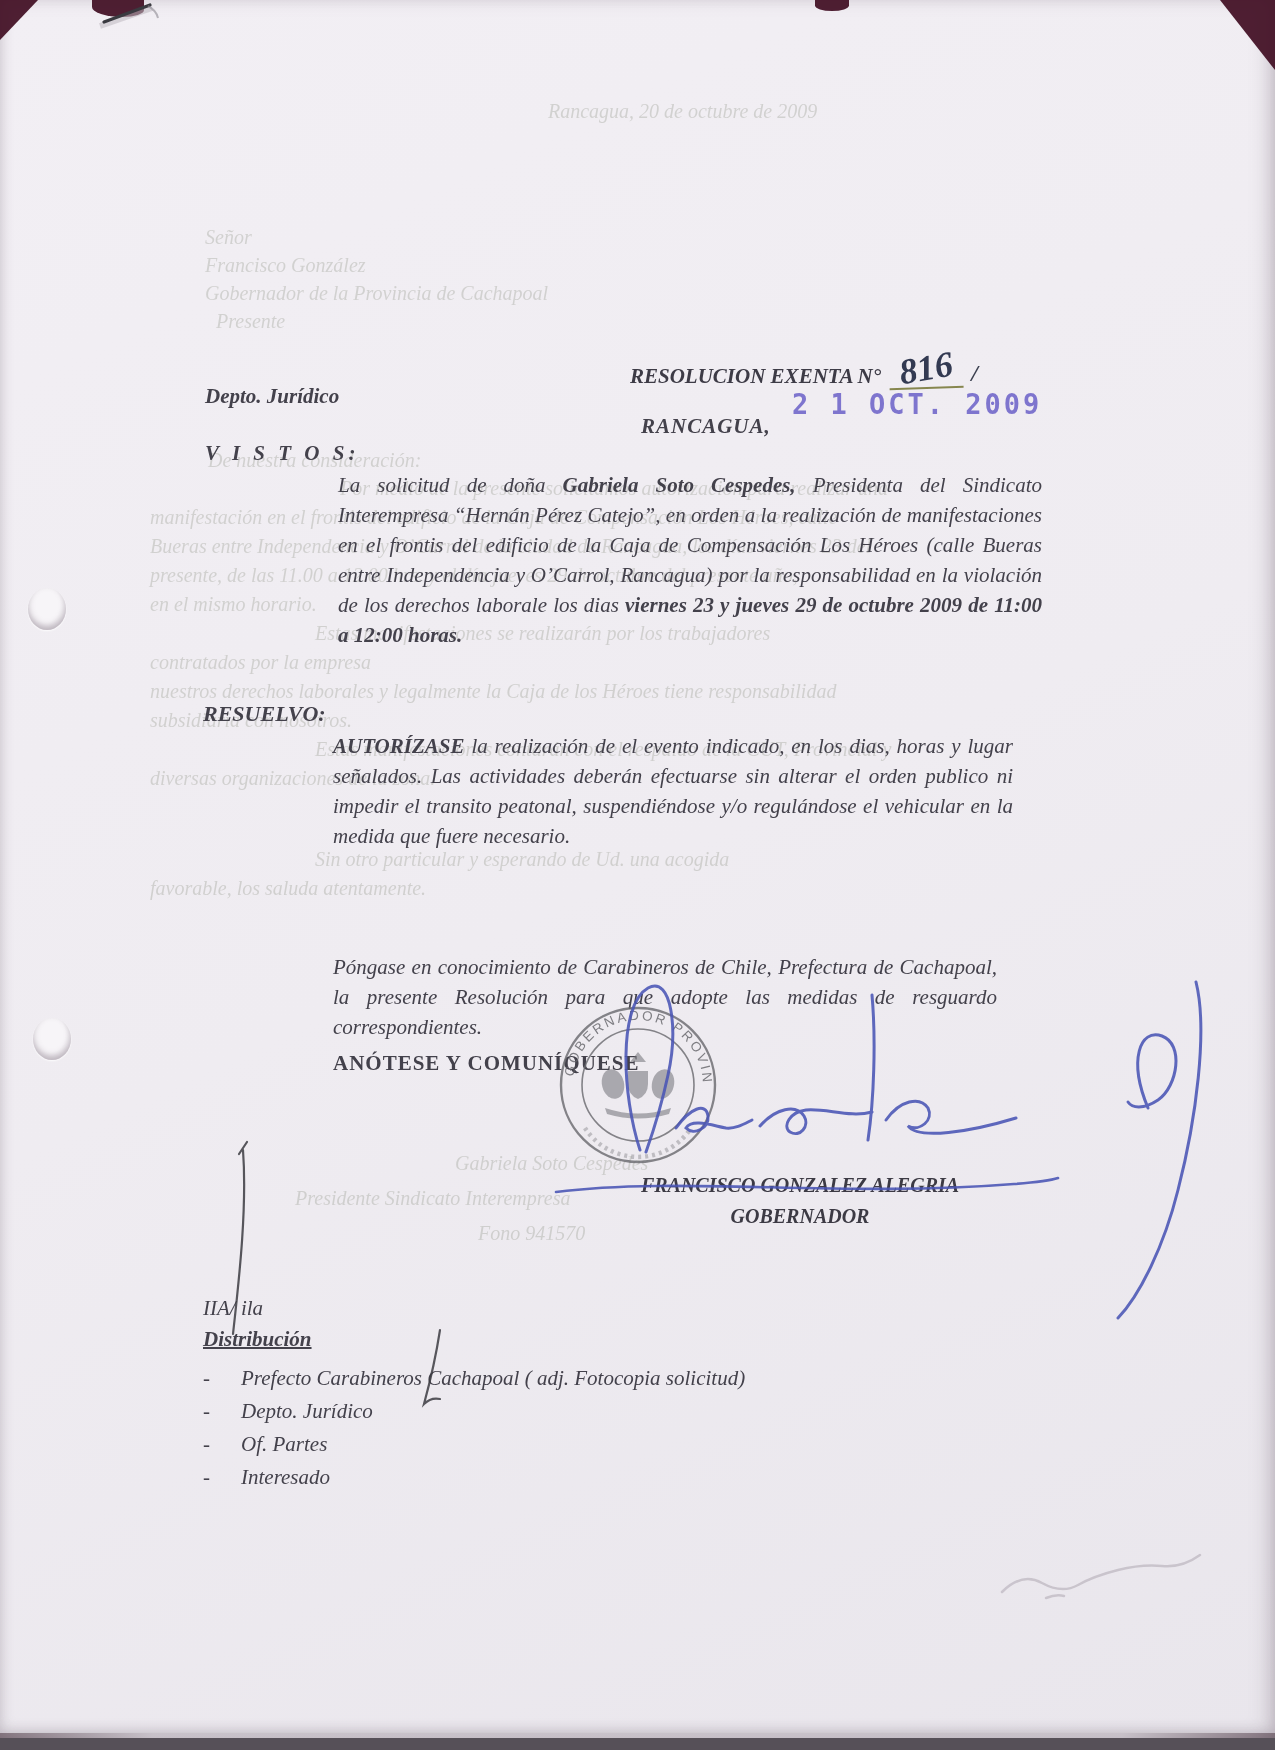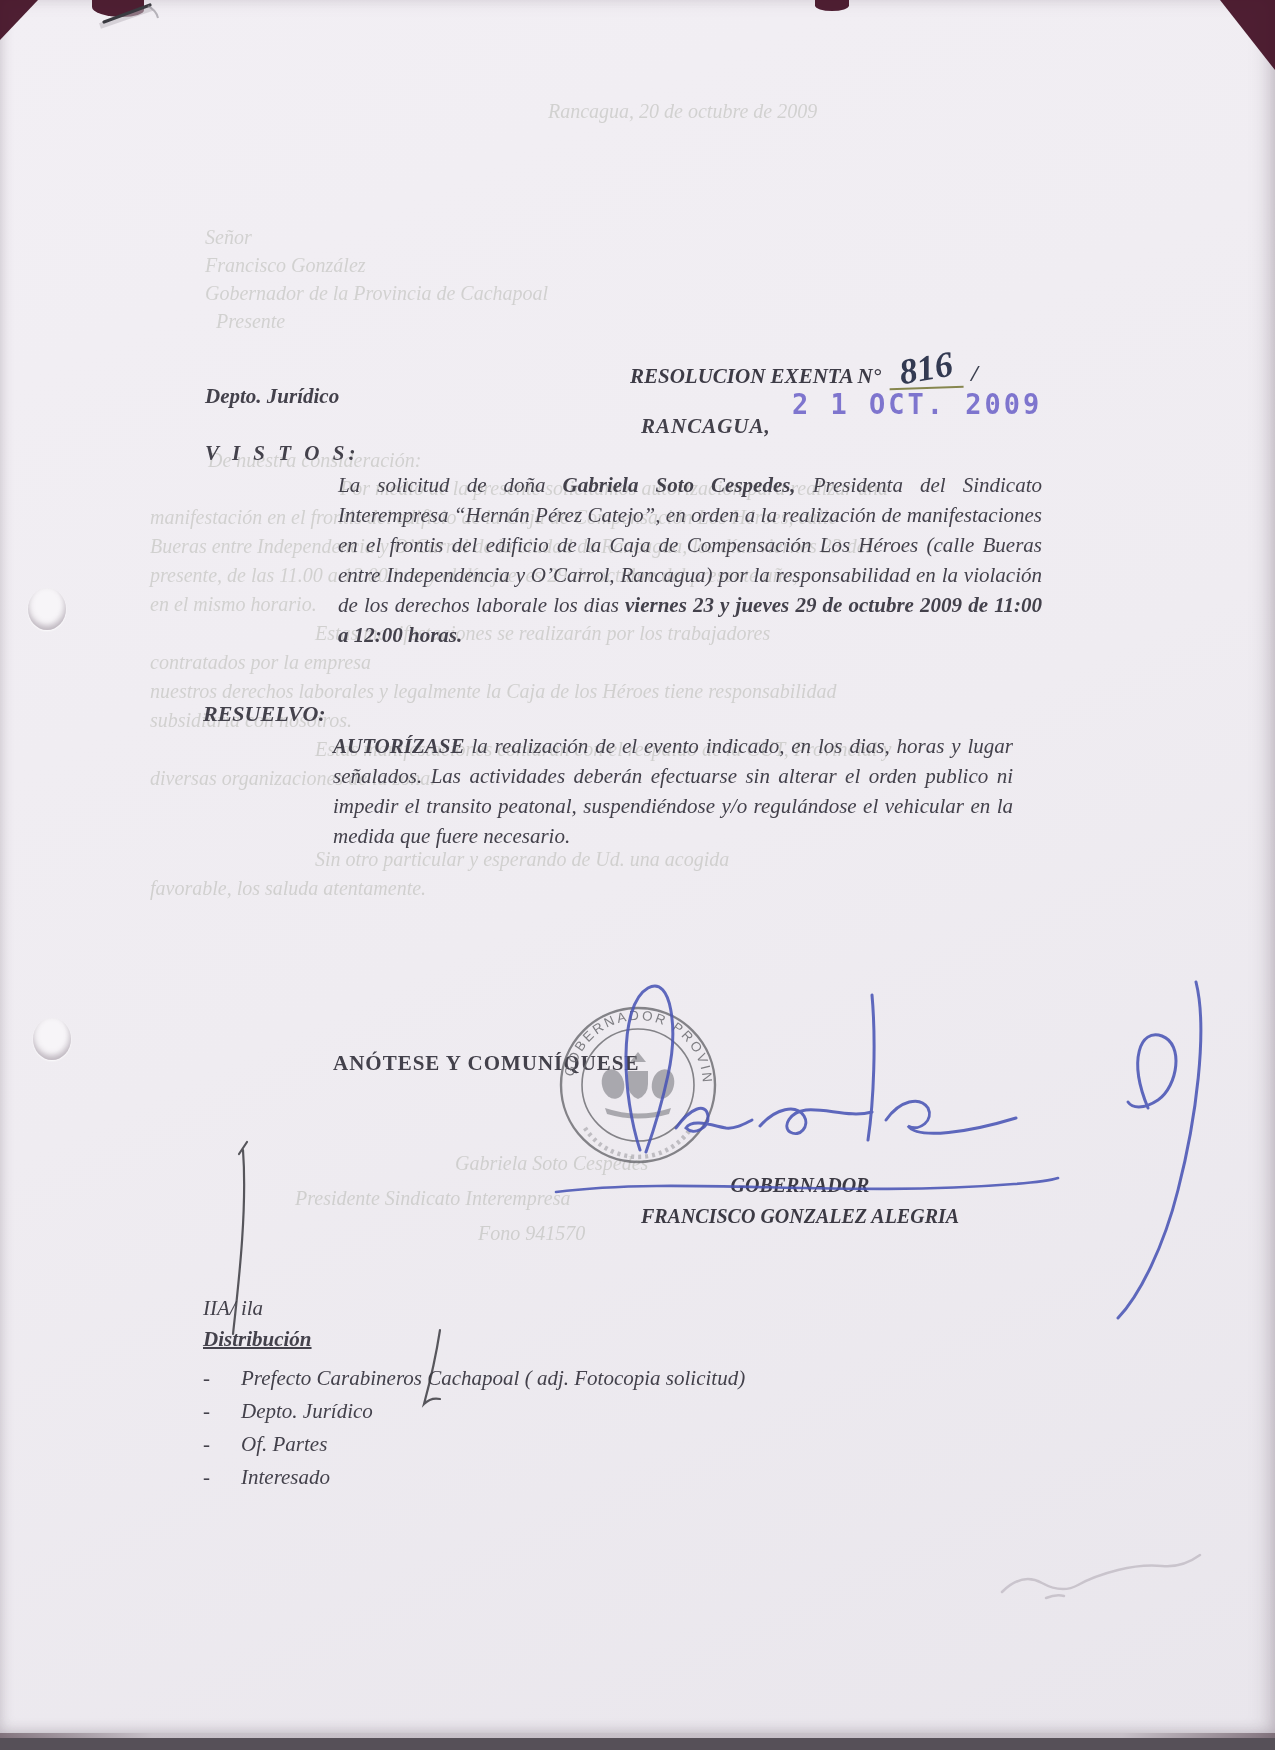--- a/index.html
+++ b/index.html
@@ -112,26 +112,27 @@
 
   <div class="abs vistos-h">V I S T O S:</div>
 
   <div class="abs p p1"><span>La solicitud de doña  </span><span class="b">Gabriela Soto Cespedes,</span><span> Presidenta del Sindicato Interempresa “Hernán Pérez Catejo”,  en orden a la realización de manifestaciones en el frontis del edificio de la Caja de Compensación Los Héroes (calle Bueras entre Independencia y O’Carrol, Rancagua) por la responsabilidad en la violación de los derechos laborale los dias  </span><span class="b">viernes 23 y jueves 29 de octubre 2009 de 11:00 a 12:00 horas.</span></div>
 
 
   <div class="abs resuelvo-h">RESUELVO:</div>
 
   <div class="abs p p2"><span class="b">AUTORÍZASE</span><span> la realización de el  evento  indicado, en los dias, horas y lugar señalados. Las actividades deberán efectuarse sin alterar el orden publico ni impedir el transito peatonal, suspendiéndose y/o regulándose el vehicular en la medida que fuere necesario.</span></div>
 
+  <div class="abs p p3">Póngase  en conocimiento  de  Carabineros de Chile,  Prefectura de  Cachapoal,  la presente  Resolución  para que  adopte las medidas de resguardo correspondientes.</div>
 
   <div class="abs anotese">ANÓTESE  Y  COMUNÍQUESE</div>
 
   <div class="abs sig-block">
+    <div>FRANCISCO GONZALEZ ALEGRIA</div>
     <div>GOBERNADOR</div>
-    <div>FRANCISCO GONZALEZ ALEGRIA</div>
   </div>
 
   <div class="abs initials">IIA/ ila</div>
   <div class="abs dist-h">Distribución</div>
   <div class="abs dist-list">
       <div class="dist-row">
         <span class="dash">-</span>
         <span>Prefecto Carabineros Cachapoal ( adj. Fotocopia solicitud)</span>
       </div>
       <div class="dist-row">

